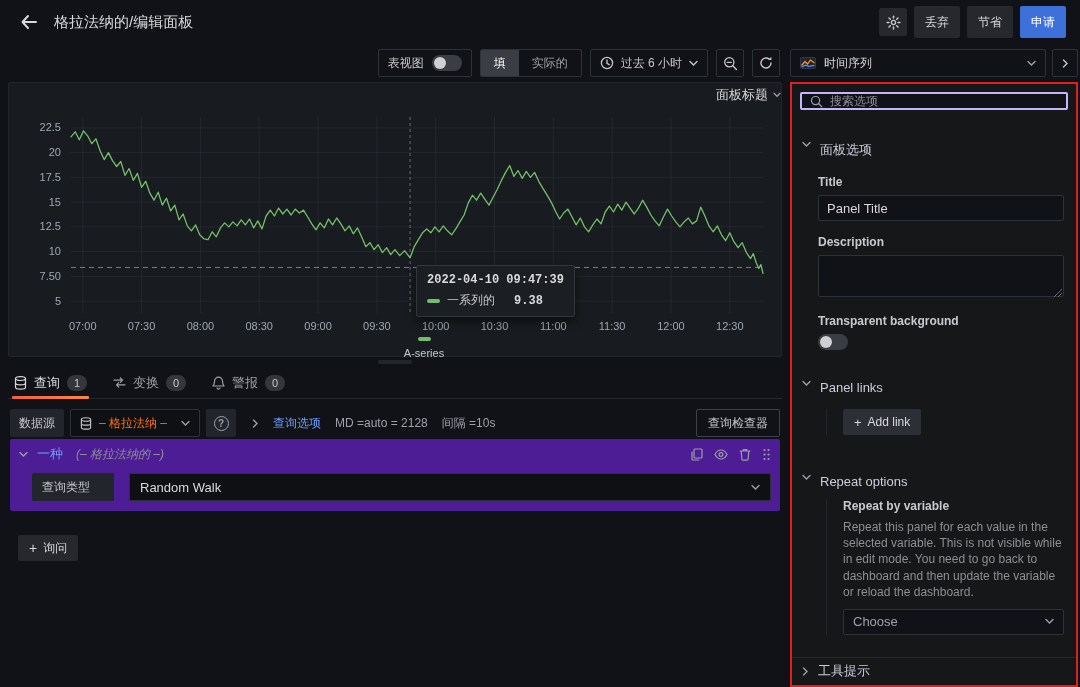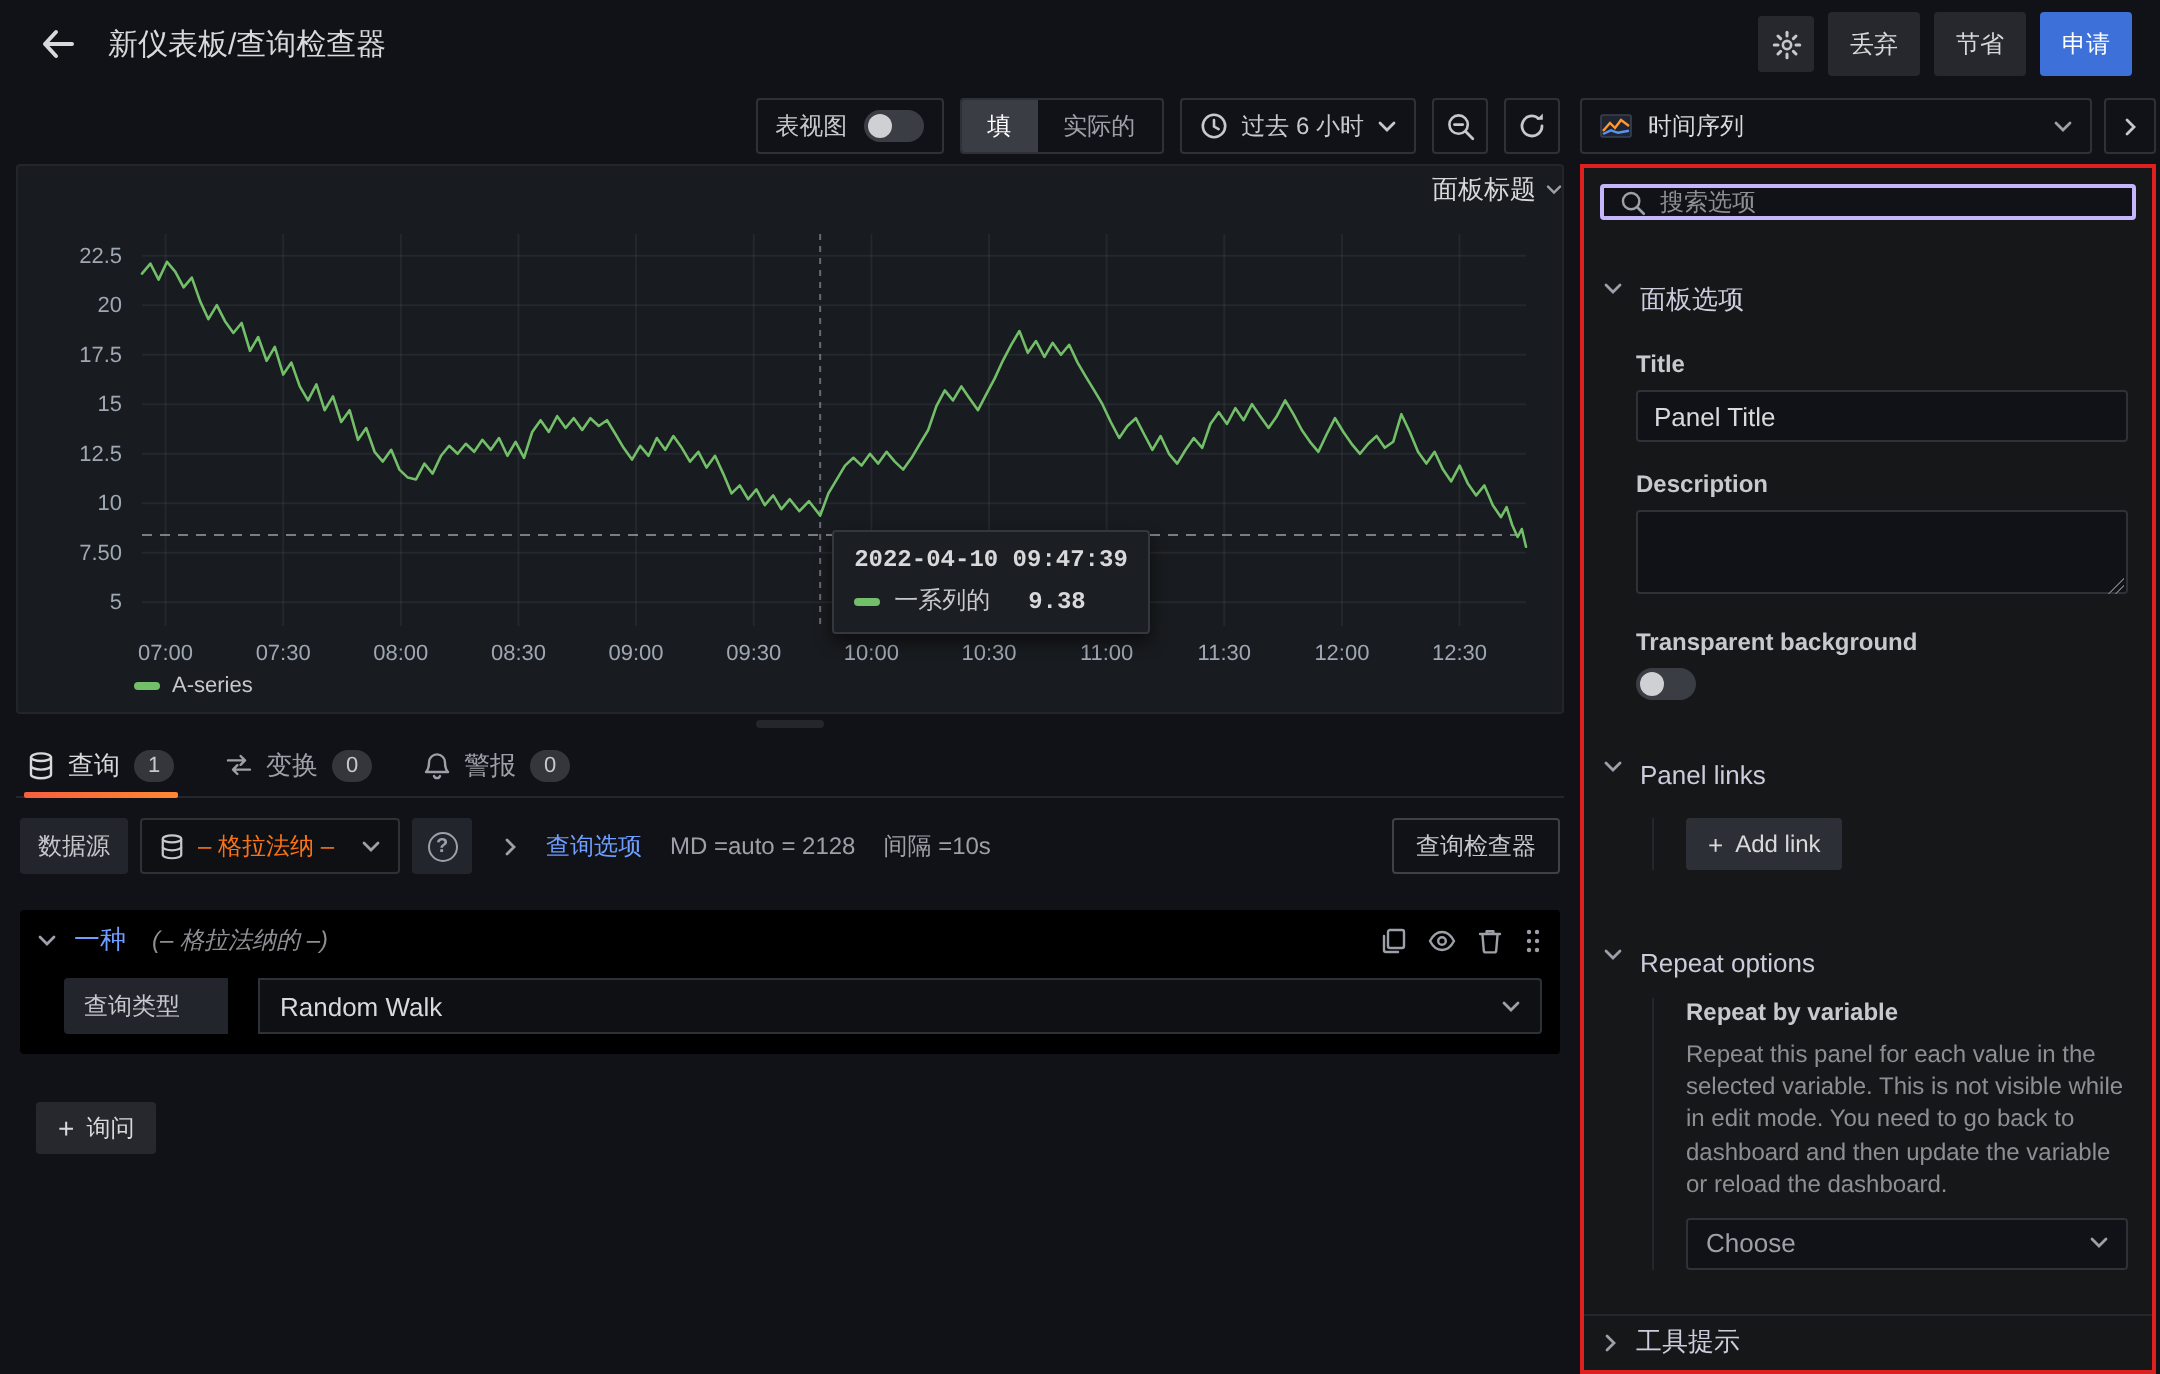--- a/index.html
+++ b/index.html
@@ -45,21 +45,21 @@
   .grid { stroke:rgba(204,204,220,0.07); stroke-width:1; }
   .thresh { stroke:rgba(204,204,220,0.55); stroke-width:1; stroke-dasharray:5 4; }
   .cross { stroke:rgba(204,204,220,0.45); stroke-width:1; stroke-dasharray:3 3; }
   .ylab { fill:#9fa7b3; font-size:11px; text-anchor:end; font-family:"Liberation Sans",sans-serif; }
   .xlab { fill:#9fa7b3; font-size:11px; text-anchor:middle; font-family:"Liberation Sans",sans-serif; }
   .chart-tooltip { position:absolute; background:#1b1e23; border:1px solid #34373e; border-radius:2px; padding:7px 10px; box-shadow:0 4px 8px rgba(0,0,0,.5); z-index:5; white-space:nowrap; }
   .tt-time { font-size:12px; font-weight:700; color:#d8d9da; margin-bottom:5px; }
   .tt-row { display:flex; align-items:center; gap:7px; font-size:12px; color:#c7c8cc; }
   .swatch { width:13px; height:4px; border-radius:2px; background:#73bf69; }
   .tt-val { font-weight:700; color:#d8d9da; margin-left:12px; }
-  .legend { display:flex; align-items:center; gap:6px; padding:0 0 0 58px; font-size:11px; color:#c7c8cc; }
+  .legend { display:flex; align-items:center; gap:6px; padding:0 0 0 58px; font-size:11px; color:#c7c8cc;flex-direction:column; }
 
   .drag-divider { height:10px; display:flex; align-items:center; justify-content:center; cursor:row-resize; }
   .drag-pill { width:34px; height:4px; border-radius:2px; background:#24262c; }
 
   
   .edit-tabs { display:flex; gap:22px; border-bottom:1px solid #24262c; padding:0 4px; height:32px; }
   .edit-tab { display:flex; align-items:center; gap:7px; color:#9da0a8; font-size:13px; cursor:pointer; position:relative; padding:0 2px; }
   .edit-tab.active { color:#d8d9da; }
   .edit-tab.active::after { content:""; position:absolute; left:0; right:0; bottom:-1px; height:3px; background-image:linear-gradient(90deg,#f55f3e,#ff8833); border-radius:1px; }
   .count-pill { background:#34363b; color:#c7c8cc; font-size:11px; min-width:20px; height:16px; border-radius:8px; display:flex; align-items:center; justify-content:center; padding:0 6px; }
@@ -68,21 +68,21 @@
   .query-area { flex:1; padding:10px 2px 0 2px; }
   .ds-row { display:flex; align-items:center; gap:6px; }
   .chip { height:28px; background:#22252b; border-radius:2px; display:flex; align-items:center; padding:0 9px; font-size:12px; color:#c7c8cc; }
   .ds-select { height:28px; background:#0f1014; border:1px solid #2c3235; border-radius:2px; display:flex; align-items:center; gap:7px; padding:0 9px; width:130px; cursor:pointer; font-size:12px; color:#f97316; }
   .help-btn { width:30px; height:28px; background:#22252b; border-radius:2px; display:flex; align-items:center; justify-content:center; cursor:pointer; }
   .q-circle { width:15px; height:15px; border:1.4px solid #9da0a8; border-radius:50%; font-size:10px; font-weight:700; color:#9da0a8; display:flex; align-items:center; justify-content:center; }
   .q-options { display:flex; align-items:center; gap:14px; margin-left:10px; font-size:12px; color:#9da0a8; cursor:pointer; }
   .q-options .link { color:#6e9fff; }
   .inspector-btn { margin-left:auto; height:28px; background:transparent; border:1px solid rgba(204,204,220,0.25); border-radius:2px; color:#c7c8cc; font-size:12px; padding:0 11px; cursor:pointer; font-family:inherit; }
 
-  .query-card { margin-top:18px; background:#000000; border-radius:2px; }
+  .query-card { margin-top:2px; background:#4c1d95; border-radius:2px; }
   .qc-head { height:30px; display:flex; align-items:center; gap:9px; padding:0 9px; cursor:pointer; }
   .qc-name { color:#6e9fff; font-size:13px; font-weight:500; }
   .qc-hint { color:#8e8e93; font-size:12px; font-style:italic; margin-left:4px; }
   .qc-actions { margin-left:auto; display:flex; align-items:center; gap:11px; color:#9da0a8; }
   .qc-actions .icon { cursor:pointer; }
   .qc-body { display:flex; gap:15px; padding:4px 9px 10px 22px;align-items:center; }
   .field-label { height:28px; background:#22252b; border-radius:2px 0 0 2px; display:flex; align-items:center; padding:0 10px; font-size:12px; color:#c7c8cc; min-width:82px; }
   .qc-select { flex:1; height:28px; background:#0f1014; border:1px solid #2c3235; border-radius:0 2px 2px 0; display:flex; align-items:center; padding:0 10px; font-size:13px; color:#d8d9da; cursor:pointer; }
   .qc-select .icon { margin-left:auto; }
 
@@ -123,21 +123,21 @@
 <body>
 
 <header class="topbar">
   <button class="back-btn">
     <span class="icon">
       <svg width="18" height="16" viewBox="0 0 18 16">
           <path d="M8 2 L2.5 8 L8 14 M2.5 8 H16" stroke="#d8d9da" stroke-width="2" fill="none" stroke-linecap="round" stroke-linejoin="round"></path>
         </svg>
     </span>
   </button>
-  <div class="tb-title">新仪表板/查询检查器</div>
+  <div class="tb-title">格拉法纳的/编辑面板</div>
   <div class="tb-right">
     <button class="tb-btn square">
       <span class="icon">
         <svg width="15" height="15" viewBox="0 0 16 16">
           <circle cx="8" cy="8" r="2.2" fill="none" stroke="#c7c8cc" stroke-width="1.4"></circle>
           <g stroke="#c7c8cc" stroke-width="1.6" stroke-linecap="round">
             <line x1="8" y1="1.2" x2="8" y2="3.2"></line>
               <line x1="8" y1="12.8" x2="8" y2="14.8"></line>
             <line x1="1.2" y1="8" x2="3.2" y2="8"></line>
               <line x1="12.8" y1="8" x2="14.8" y2="8"></line>

